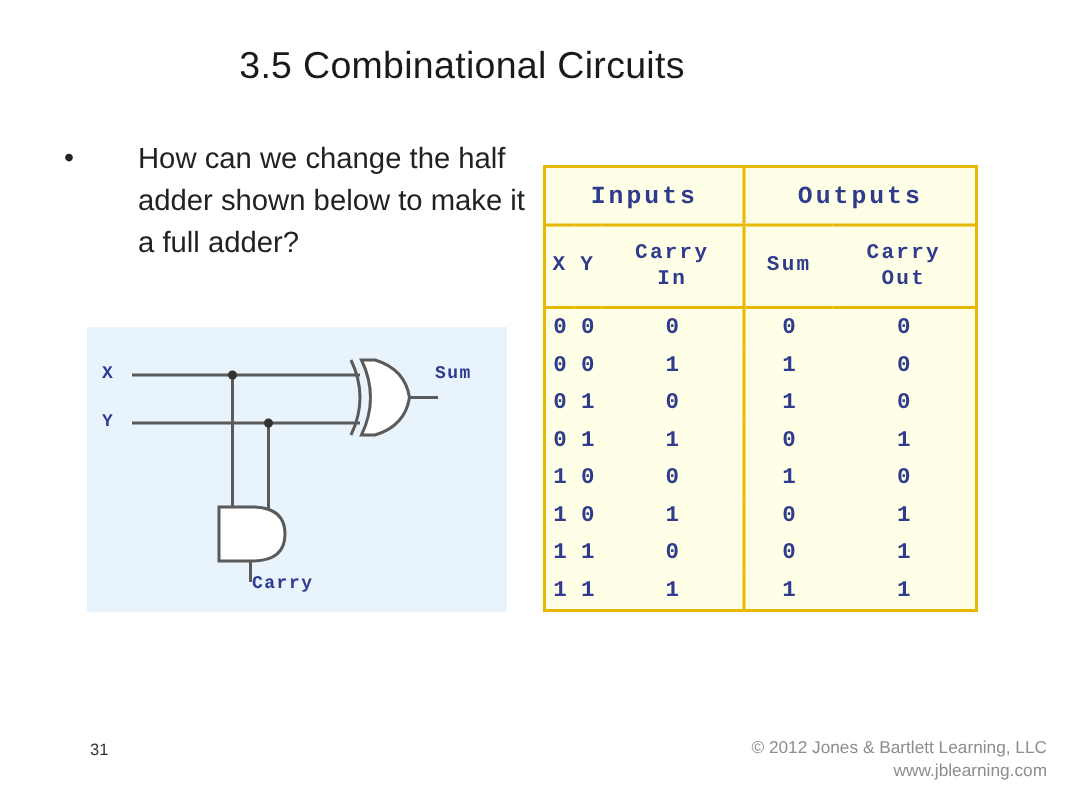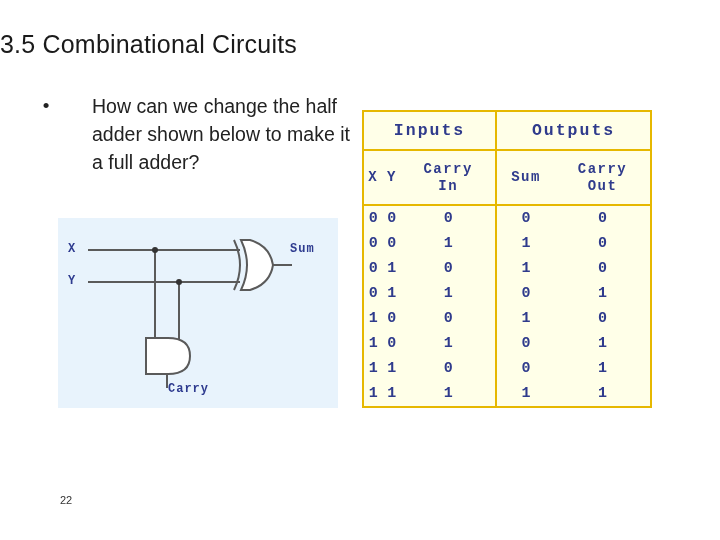--- a/index.html
+++ b/index.html
@@ -18,20 +18,21 @@
     position: absolute;
     left: 0; top: 0;
     width: 720px;
     height: 540px;
   }
   .title {
     position: absolute;
     left: 0;
     top: 30px;
     width: 616px;
+    text-align: center;
     font-size: 25px;
     color: #1a1a1a;
     font-weight: normal;
     letter-spacing: 0.2px;
   }
   .bullet-block {
     position: absolute;
     left: 36px;
     top: 92px;
     width: 330px;
@@ -278,16 +279,20 @@
           <td class="data-cell">1</td>
           <td class="data-cell">1</td>
           <td class="data-cell">1</td>
           <td class="data-cell vsep">1</td>
           <td class="data-cell">1</td>
         </tr>
       </tbody>
     </table>
   </div>
 
-  <div class="page-num">22</div>
-
+  <div class="page-num">31</div>
+
+  <div class="copyright">
+    <div>© 2012 Jones &amp; Bartlett Learning, LLC</div>
+    <div>www.jblearning.com</div>
+  </div>
 
 </div>
 
 </body></html>

